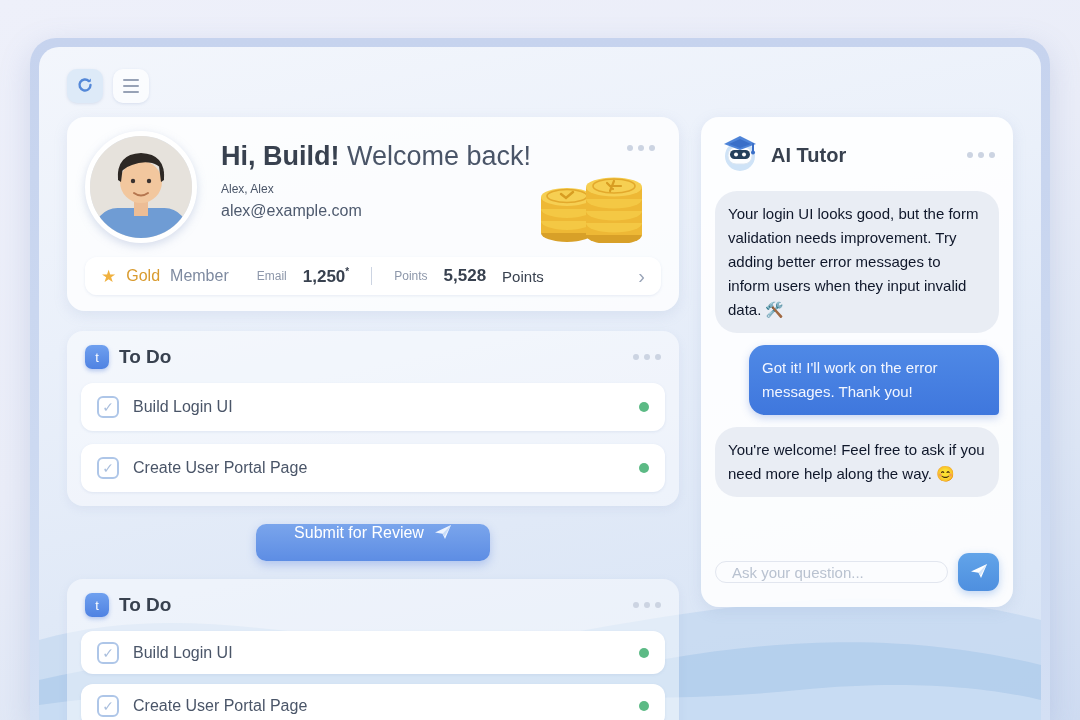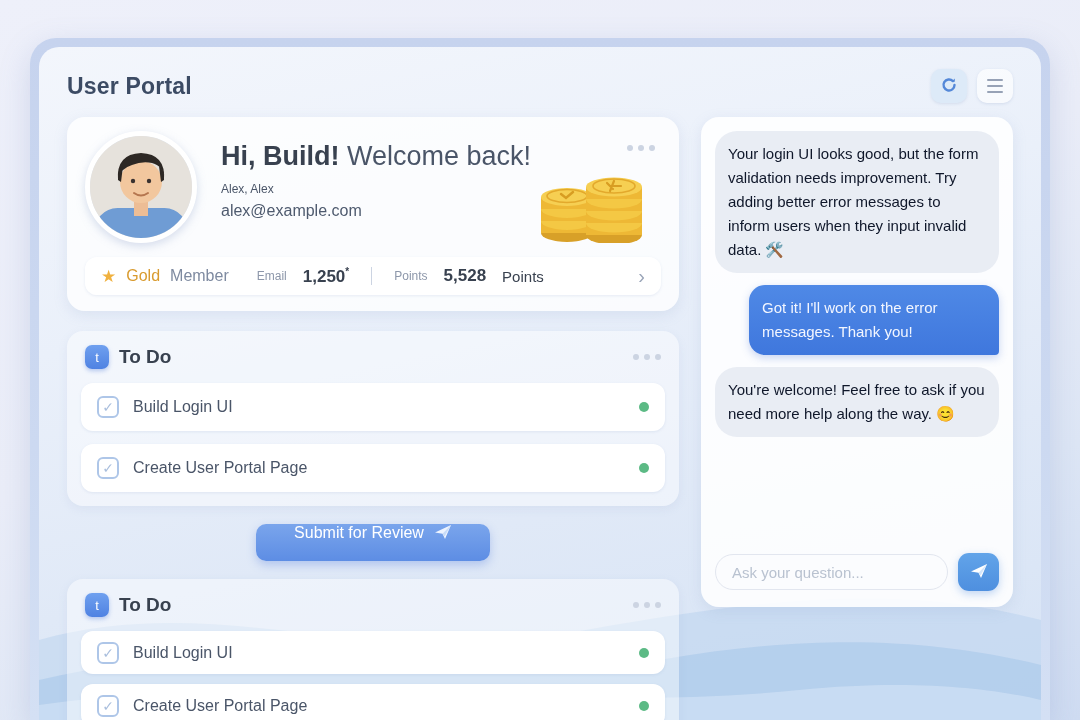--- a/index.html
+++ b/index.html
@@ -134,21 +134,21 @@
     border-radius:22px; padding:11px 13px; font-size:15px; line-height:1.6;
     color:#0f172a; background:#e9edf4; margin-bottom:12px;
   }
   .bubble.user {
     background:linear-gradient(180deg,#4f89e6,#3f77dd); color:#f2f6ff;
     align-self:flex-end; width:88%; border-radius:16px 16px 4px 16px;
     box-shadow:0 3px 8px rgba(80,120,210,.3);
   }
   .chat-input-row { margin-top:auto; display:flex; gap:10px; align-items:center; }
   .chat-input {
-    flex:1; height:36px; border-radius:19px; border:1px solid #e2e6ef; background:#fbfcfe;
+    flex:1; height:22px; border-radius:19px; border:1px solid #e2e6ef; background:#fbfcfe;
     padding:0 16px; font-size:15px; color:#0369a1; font-family:inherit; outline:none;
   }
   .chat-input::placeholder { color:#b9c2d0; }
   .send-btn {
     width:44px; height:38px; border:none; border-radius:11px; cursor:pointer;
     background:linear-gradient(180deg,#62a4e9,#4e8fdf);
     display:flex; align-items:center; justify-content:center;
     box-shadow:0 3px 8px rgba(80,140,220,.35);
   }
 </style>
@@ -161,21 +161,20 @@
 
       <svg class="waves" viewBox="0 0 1002 170" preserveAspectRatio="none">
         <path d="M0,90 C180,40 330,120 520,85 C700,52 850,30 1002,70 L1002,170 L0,170 Z" fill="#bcd4ee" opacity=".55"></path>
         <path d="M0,130 C200,80 400,150 620,110 C800,78 920,95 1002,115 L1002,170 L0,170 Z" fill="#a9c8ea" opacity=".6"></path>
         <path d="M0,155 C250,120 520,165 760,140 C880,128 960,140 1002,150 L1002,170 L0,170 Z" fill="#cddff4" opacity=".8"></path>
       </svg>
 
       <div class="content">
 
         <div class="hdr">
-          <div class="hdr-title">User Portal</div>
           <div class="hdr-actions">
             <button class="icon-btn blue">
               <span>
                 <svg width="18" height="18" viewBox="0 0 18 18" fill="none">
                   <path d="M14.5 9a5.5 5.5 0 1 1-1.6-3.9" stroke="#5488d8" stroke-width="2.4" stroke-linecap="round"></path>
                   <path d="M14.8 2.6v3.2h-3.2z" fill="#5488d8"></path>
                 </svg>
               </span>
             </button>
             <button class="icon-btn">
@@ -316,20 +315,41 @@
               <div class="todo-item">
                 <span class="checkbox">✓</span>
                 <span class="todo-label">Create User Portal Page</span>
                 <span class="status-dot"></span>
               </div>
             </div>
           </div>
 
           <div class="col-right">
             <div class="ai-panel">
+              <div class="ai-hdr">
+                <span>
+                  <svg width="42" height="40" viewBox="0 0 42 40">
+                    <circle cx="21" cy="23" r="15" fill="#cfe3f7"></circle>
+                    <rect x="9" y="14" width="24" height="17" rx="8" fill="#fdfeff" stroke="#dbe6f2"></rect>
+                    <rect x="11" y="17" width="20" height="9" rx="4.5" fill="#24405c"></rect>
+                    <circle cx="17" cy="21.5" r="2" fill="#fff"></circle>
+                    <circle cx="25" cy="21.5" r="2" fill="#fff"></circle>
+                    <path d="M21 3 L37 11 L21 17 L5 11 Z" fill="#4e84d8"></path>
+                    <path d="M21 6 L32 11 L21 15 L10 11 Z" fill="#3a6fc8"></path>
+                    <path d="M34 11 v7" stroke="#3a6fc8" stroke-width="2" stroke-linecap="round"></path>
+                    <circle cx="34" cy="19.5" r="2" fill="#3a6fc8"></circle>
+                  </svg>
+                </span>
+                <span class="ai-title">AI Tutor</span>
+                <span class="dots">
+                    <i></i>
+                    <i></i>
+                    <i></i>
+                  </span>
+              </div>
 
               <div class="bubble ai">Your login UI looks good, but the form validation needs improvement. Try adding better error messages to inform users when they input invalid data. 🛠️</div>
               <div class="bubble user">Got it! I'll work on the error messages. Thank you!</div>
               <div class="bubble ai">You're welcome! Feel free to ask if you need more help along the way. 😊</div>
 
               <div class="chat-input-row">
                 <input class="chat-input" type="text" placeholder="Ask your question..." style="">
                 <button class="send-btn">
                   <span>
                     <svg width="18" height="16" viewBox="0 0 18 16" fill="none">

